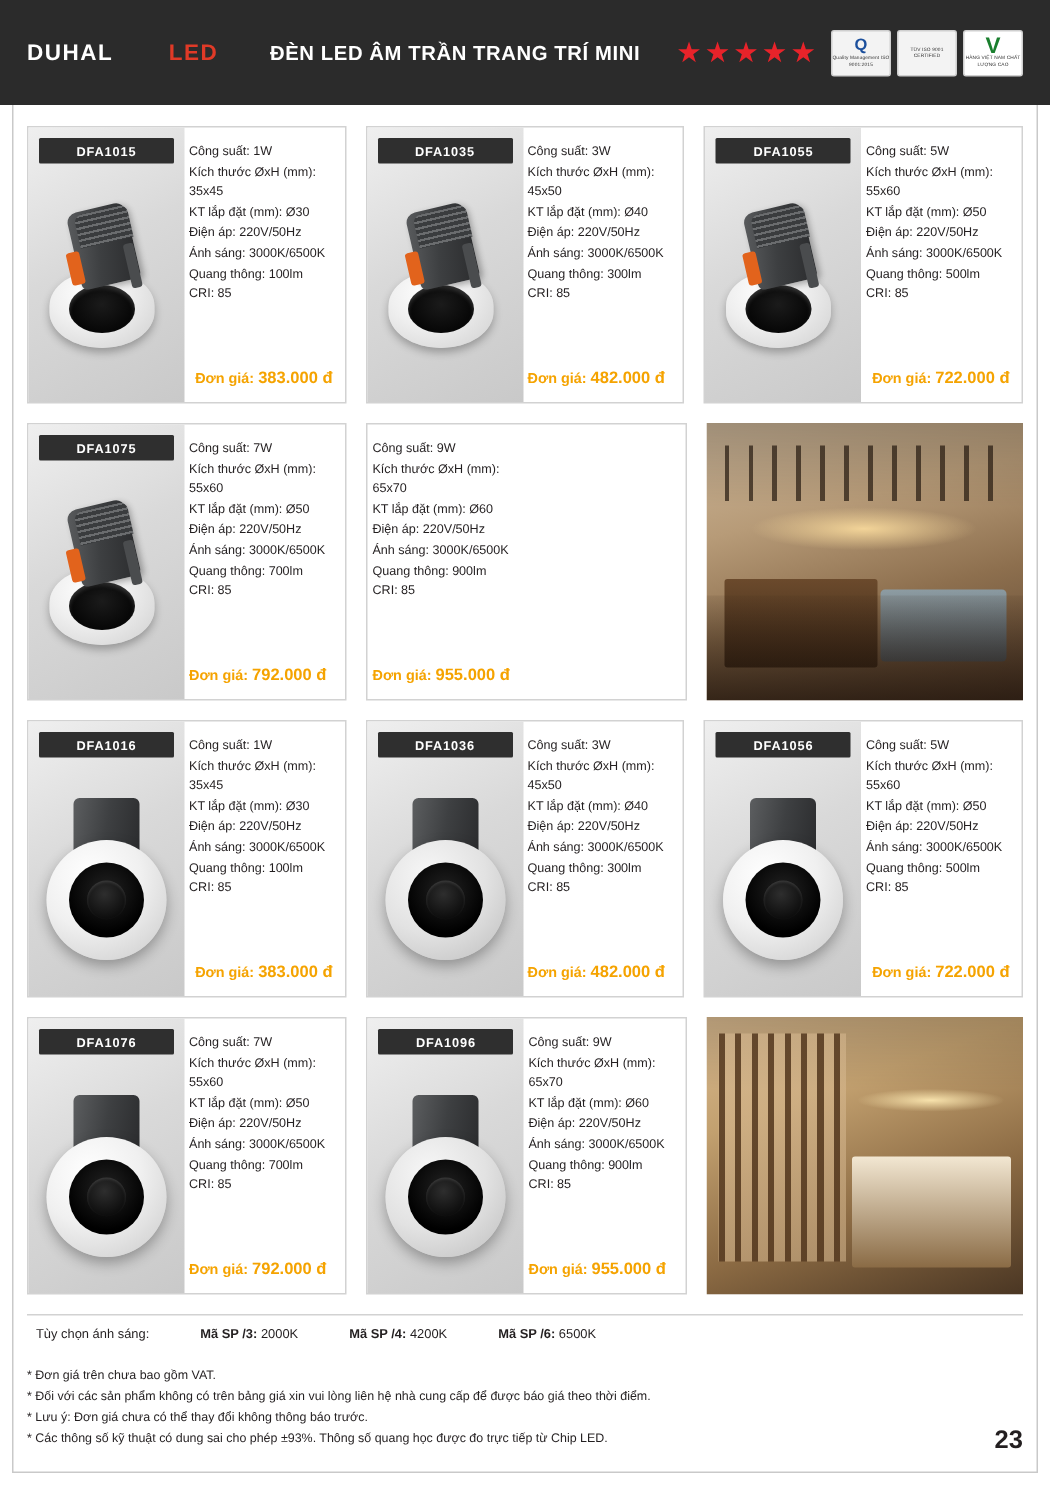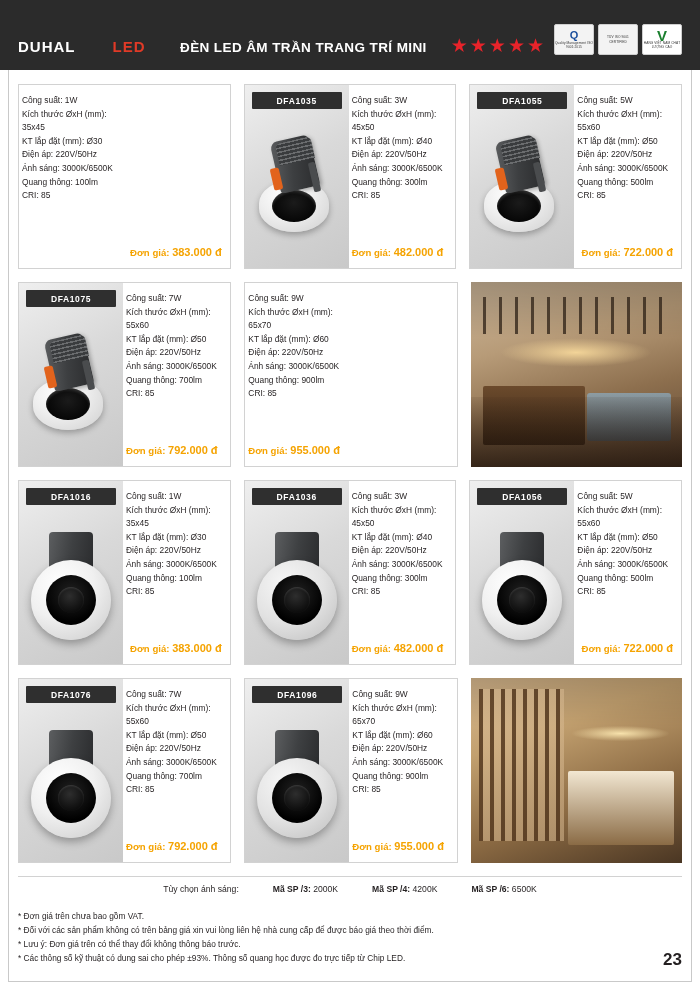--- a/index.html
+++ b/index.html
@@ -12,21 +12,21 @@
     color: #231f20;
     position: relative;
     overflow: hidden;
   }
 
   
   .header {
     height: 70px;
     background: #2b2b2b;
     display: flex;
-    align-items: flex-end;
+    align-items: center;
     padding: 15px 18px;
     position: relative;
   }
   .logo {
     display: flex;
     align-items: baseline;
     gap: 5px;
     min-width: 132px;
   }
   .logo .duhal {
@@ -359,21 +359,21 @@
     width: 46%; height: 8%;
     background: radial-gradient(ellipse at 50% 50%, rgba(255,235,180,.9), rgba(255,210,130,0) 72%);
   }
 
   
   .option-bar {
     border-top: 1px solid #d2d2d2;
     margin-top: 4px;
     padding: 7px 6px 6px 6px;
     display: flex;
-    justify-content: center;
+    justify-content: flex-start;
     gap: 34px;
     font-size: 8.6px;
     color: #231f20;
   }
   .option-bar .lbl { font-weight: normal; }
   .option-bar b { font-weight: bold; }
 
   
   .notes {
     margin-top: 9px;
@@ -435,105 +435,118 @@
 CHẤT LƯỢNG CAO</span>
     </div>
   </div>
 </div>
 
 <div class="page">
 
   <div class="row">
 
     <div class="card">
-      <div class="specs">
-        <div><span>Công suất:</span> <span>1W</span></div>
-        <div>Kích thước ØxH (mm):</div>
-        <div>35x45</div>
-        <div><span>KT lắp đặt (mm):</span> <span>Ø30</span></div>
-        <div><span>Điện áp:</span> <span>220V/50Hz</span></div>
-        <div><span>Ánh sáng:</span> <span>3000K/6500K</span></div>
-        <div><span>Quang thông:</span> <span>100lm</span></div>
-        <div><span>CRI:</span> <span>85</span></div>
-        <div class="price right"><span>Đơn giá:</span> <span class="amt">383.000 đ</span></div>
-      </div>
-    </div>
-
-    <div class="card">
-      <div class="card-img">
-        <div class="code-tag">DFA1035</div>
+      <div class="card-img">
+        <div class="code-tag">DFA1015</div>
         <div class="lamp-wrap">
           <div class="lampA">
             <div class="trim"></div>
               <div class="aperture"></div>
             <div class="body"></div>
               <div class="fins"></div>
             <div class="orange"></div>
               <div class="bracket"></div>
           </div>
         </div>
       </div>
       <div class="specs">
-        <div><span>Công suất:</span> <span>3W</span></div>
-        <div>Kích thước ØxH (mm):</div>
-        <div>45x50</div>
-        <div><span>KT lắp đặt (mm):</span> <span>Ø40</span></div>
-        <div><span>Điện áp:</span> <span>220V/50Hz</span></div>
-        <div><span>Ánh sáng:</span> <span>3000K/6500K</span></div>
-        <div><span>Quang thông:</span> <span>300lm</span></div>
-        <div><span>CRI:</span> <span>85</span></div>
-        <div class="price"><span>Đơn giá:</span> <span class="amt">482.000 đ</span></div>
-      </div>
-    </div>
-
-    <div class="card">
-      <div class="card-img">
-        <div class="code-tag">DFA1055</div>
+        <div><span>Công suất:</span> <span>1W</span></div>
+        <div>Kích thước ØxH (mm):</div>
+        <div>35x45</div>
+        <div><span>KT lắp đặt (mm):</span> <span>Ø30</span></div>
+        <div><span>Điện áp:</span> <span>220V/50Hz</span></div>
+        <div><span>Ánh sáng:</span> <span>3000K/6500K</span></div>
+        <div><span>Quang thông:</span> <span>100lm</span></div>
+        <div><span>CRI:</span> <span>85</span></div>
+        <div class="price right"><span>Đơn giá:</span> <span class="amt">383.000 đ</span></div>
+      </div>
+    </div>
+
+    <div class="card">
+      <div class="card-img">
+        <div class="code-tag">DFA1035</div>
         <div class="lamp-wrap">
           <div class="lampA">
             <div class="trim"></div>
               <div class="aperture"></div>
             <div class="body"></div>
               <div class="fins"></div>
             <div class="orange"></div>
               <div class="bracket"></div>
           </div>
         </div>
       </div>
       <div class="specs">
-        <div><span>Công suất:</span> <span>5W</span></div>
-        <div>Kích thước ØxH (mm):</div>
-        <div>55x60</div>
-        <div><span>KT lắp đặt (mm):</span> <span>Ø50</span></div>
-        <div><span>Điện áp:</span> <span>220V/50Hz</span></div>
-        <div><span>Ánh sáng:</span> <span>3000K/6500K</span></div>
-        <div><span>Quang thông:</span> <span>500lm</span></div>
-        <div><span>CRI:</span> <span>85</span></div>
-        <div class="price right"><span>Đơn giá:</span> <span class="amt">722.000 đ</span></div>
-      </div>
-    </div>
-  </div>
-
-  <div class="row">
-
-    <div class="card">
-      <div class="card-img">
-        <div class="code-tag">DFA1075</div>
+        <div><span>Công suất:</span> <span>3W</span></div>
+        <div>Kích thước ØxH (mm):</div>
+        <div>45x50</div>
+        <div><span>KT lắp đặt (mm):</span> <span>Ø40</span></div>
+        <div><span>Điện áp:</span> <span>220V/50Hz</span></div>
+        <div><span>Ánh sáng:</span> <span>3000K/6500K</span></div>
+        <div><span>Quang thông:</span> <span>300lm</span></div>
+        <div><span>CRI:</span> <span>85</span></div>
+        <div class="price"><span>Đơn giá:</span> <span class="amt">482.000 đ</span></div>
+      </div>
+    </div>
+
+    <div class="card">
+      <div class="card-img">
+        <div class="code-tag">DFA1055</div>
         <div class="lamp-wrap">
           <div class="lampA">
             <div class="trim"></div>
               <div class="aperture"></div>
             <div class="body"></div>
               <div class="fins"></div>
             <div class="orange"></div>
               <div class="bracket"></div>
           </div>
         </div>
       </div>
       <div class="specs">
+        <div><span>Công suất:</span> <span>5W</span></div>
+        <div>Kích thước ØxH (mm):</div>
+        <div>55x60</div>
+        <div><span>KT lắp đặt (mm):</span> <span>Ø50</span></div>
+        <div><span>Điện áp:</span> <span>220V/50Hz</span></div>
+        <div><span>Ánh sáng:</span> <span>3000K/6500K</span></div>
+        <div><span>Quang thông:</span> <span>500lm</span></div>
+        <div><span>CRI:</span> <span>85</span></div>
+        <div class="price right"><span>Đơn giá:</span> <span class="amt">722.000 đ</span></div>
+      </div>
+    </div>
+  </div>
+
+  <div class="row">
+
+    <div class="card">
+      <div class="card-img">
+        <div class="code-tag">DFA1075</div>
+        <div class="lamp-wrap">
+          <div class="lampA">
+            <div class="trim"></div>
+              <div class="aperture"></div>
+            <div class="body"></div>
+              <div class="fins"></div>
+            <div class="orange"></div>
+              <div class="bracket"></div>
+          </div>
+        </div>
+      </div>
+      <div class="specs">
         <div><span>Công suất:</span> <span>7W</span></div>
         <div>Kích thước ØxH (mm):</div>
         <div>55x60</div>
         <div><span>KT lắp đặt (mm):</span> <span>Ø50</span></div>
         <div><span>Điện áp:</span> <span>220V/50Hz</span></div>
         <div><span>Ánh sáng:</span> <span>3000K/6500K</span></div>
         <div><span>Quang thông:</span> <span>700lm</span></div>
         <div><span>CRI:</span> <span>85</span></div>
         <div class="price"><span>Đơn giá:</span> <span class="amt">792.000 đ</span></div>
       </div>
@@ -698,18 +711,18 @@
   <div class="option-bar">
     <span class="lbl">Tùy chọn ánh sáng:</span>
     <span><b>Mã SP /3:</b> <span>2000K</span></span>
     <span><b>Mã SP /4:</b> <span>4200K</span></span>
     <span><b>Mã SP /6:</b> <span>6500K</span></span>
   </div>
 
   <div class="notes">
     <div>* Đơn giá trên chưa bao gồm VAT.</div>
     <div>* Đối với các sản phẩm không có trên bảng giá xin vui lòng liên hệ nhà cung cấp để được báo giá theo thời điểm.</div>
-    <div>* Lưu ý: Đơn giá trên có thể thay đổi không thông báo trước.</div>
+    <div>* Lưu ý: Đơn giá chưa có thể thay đổi không thông báo trước.</div>
     <div>* Các thông số kỹ thuật có dung sai cho phép ±93%. Thông số quang học được đo trực tiếp từ Chip LED.</div>
     <div class="page-num">23</div>
   </div>
 
 </div>
 
 </body></html>

